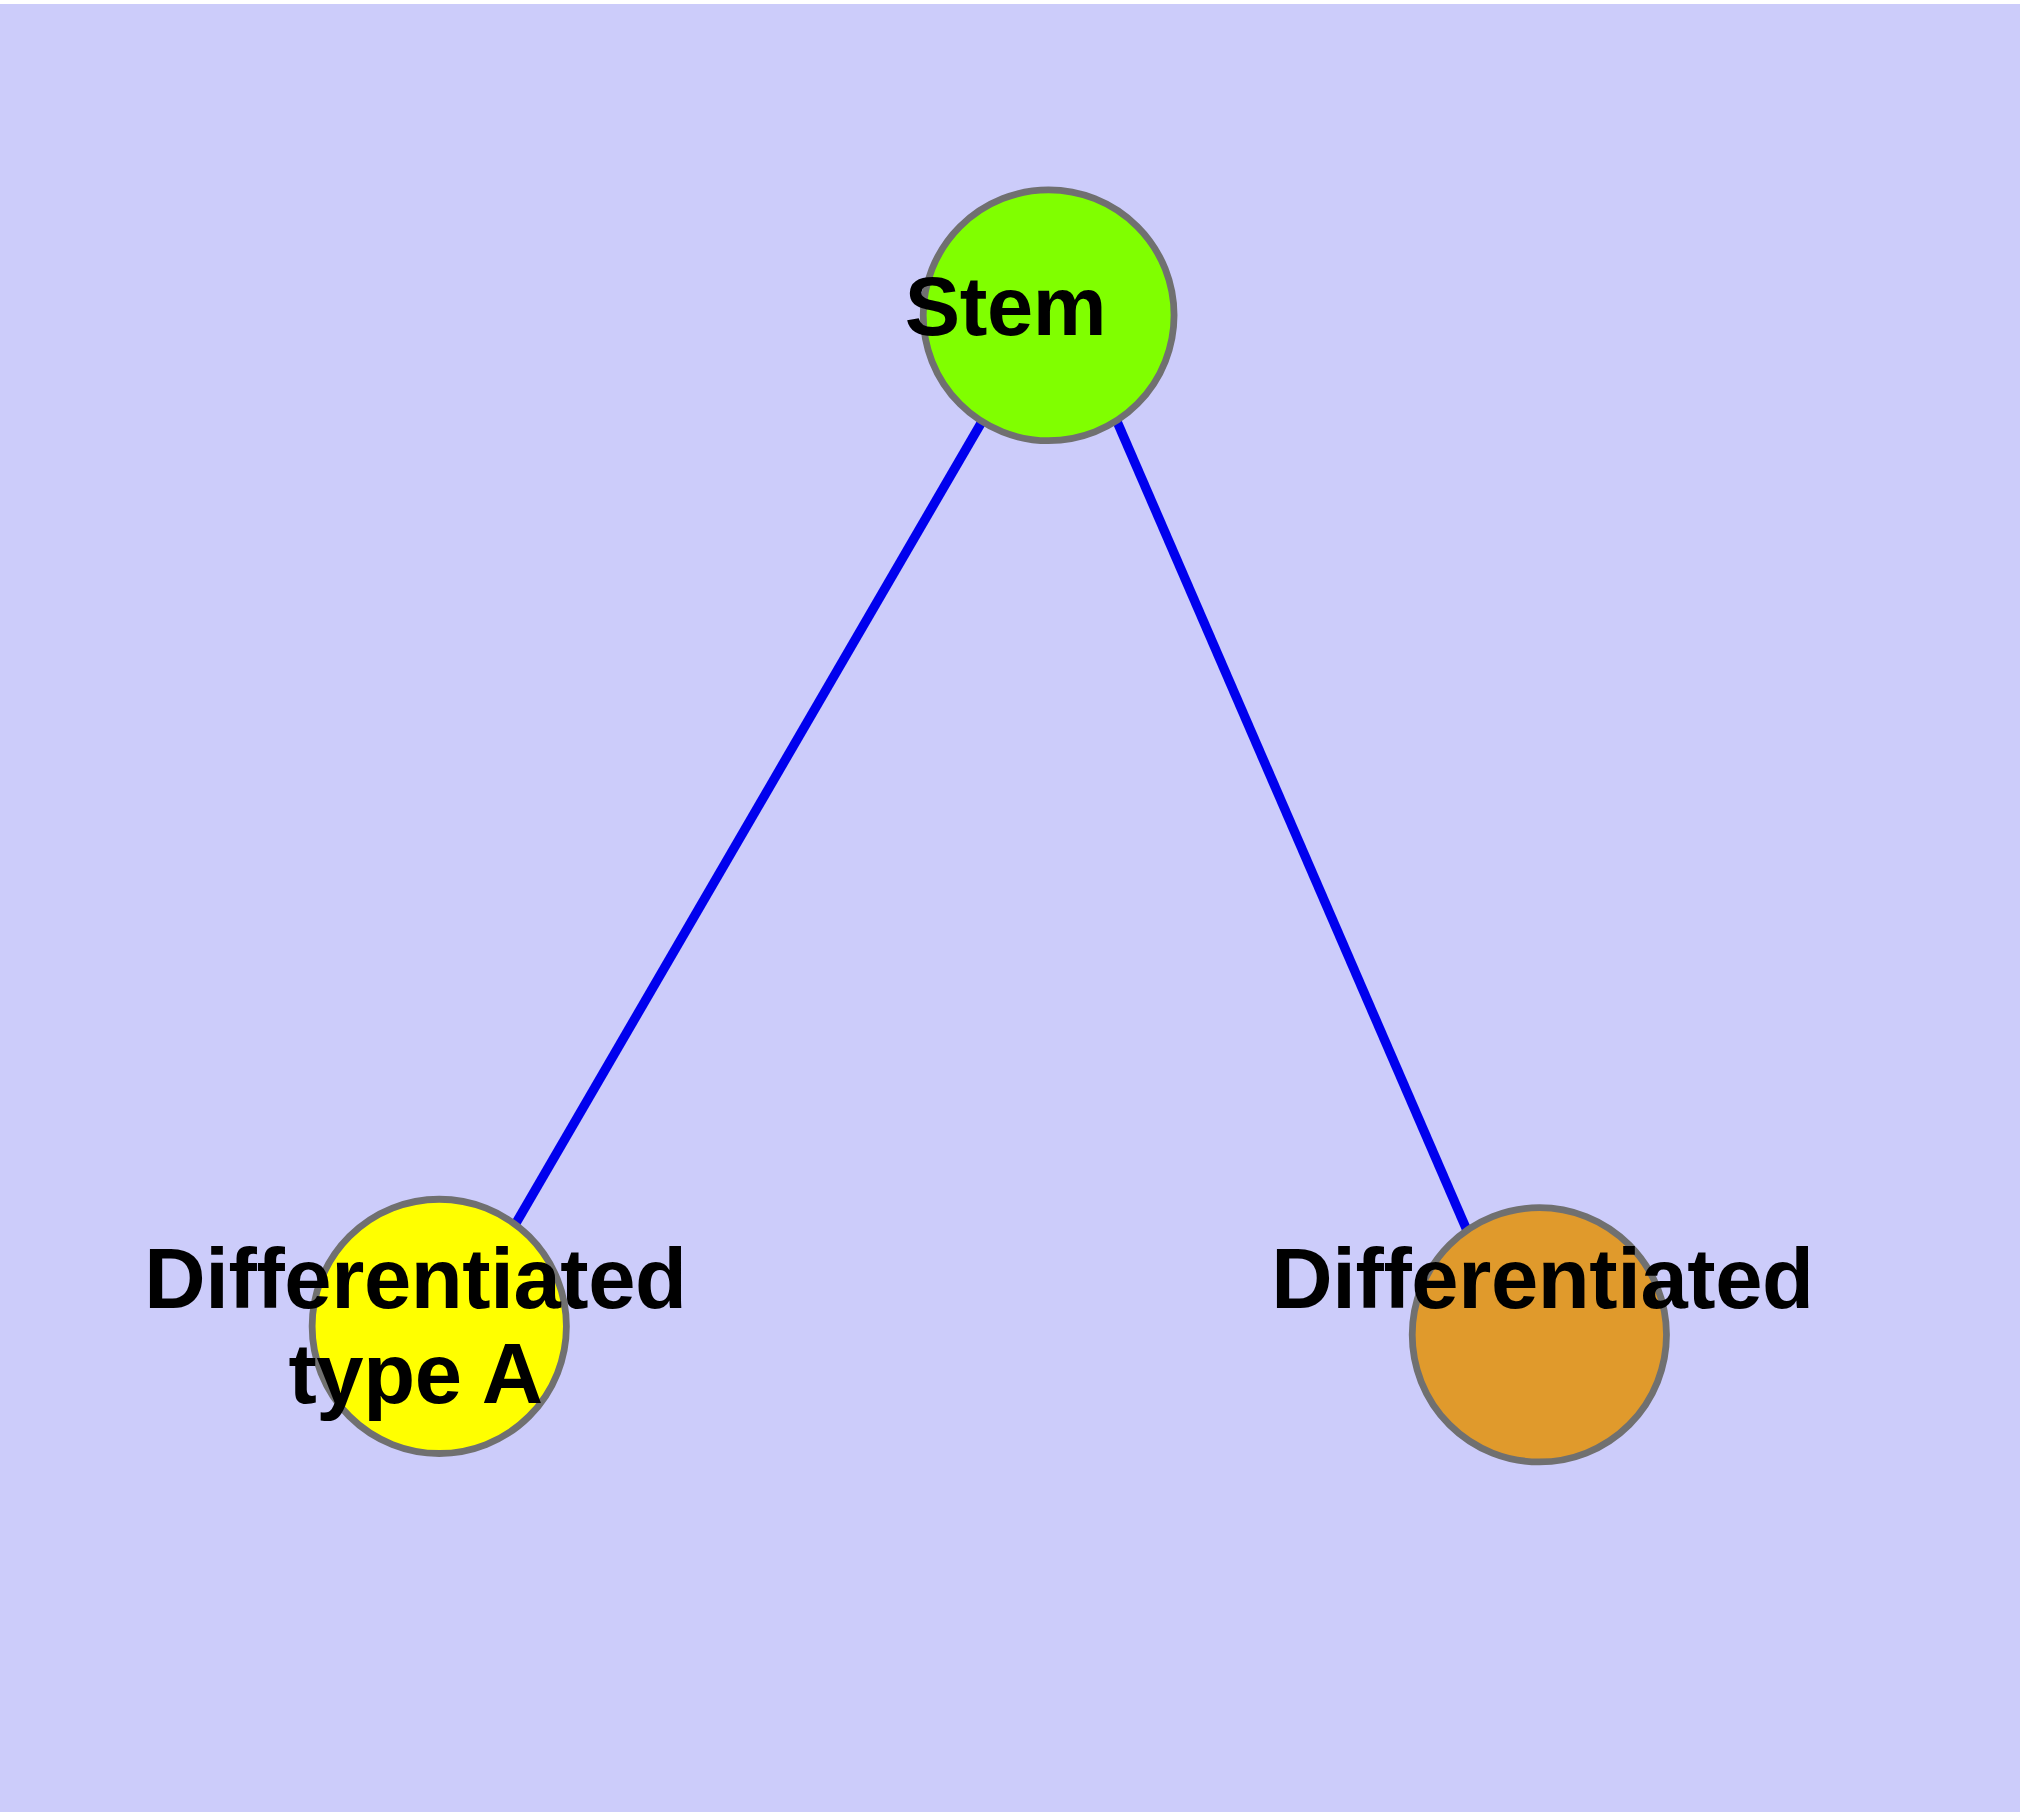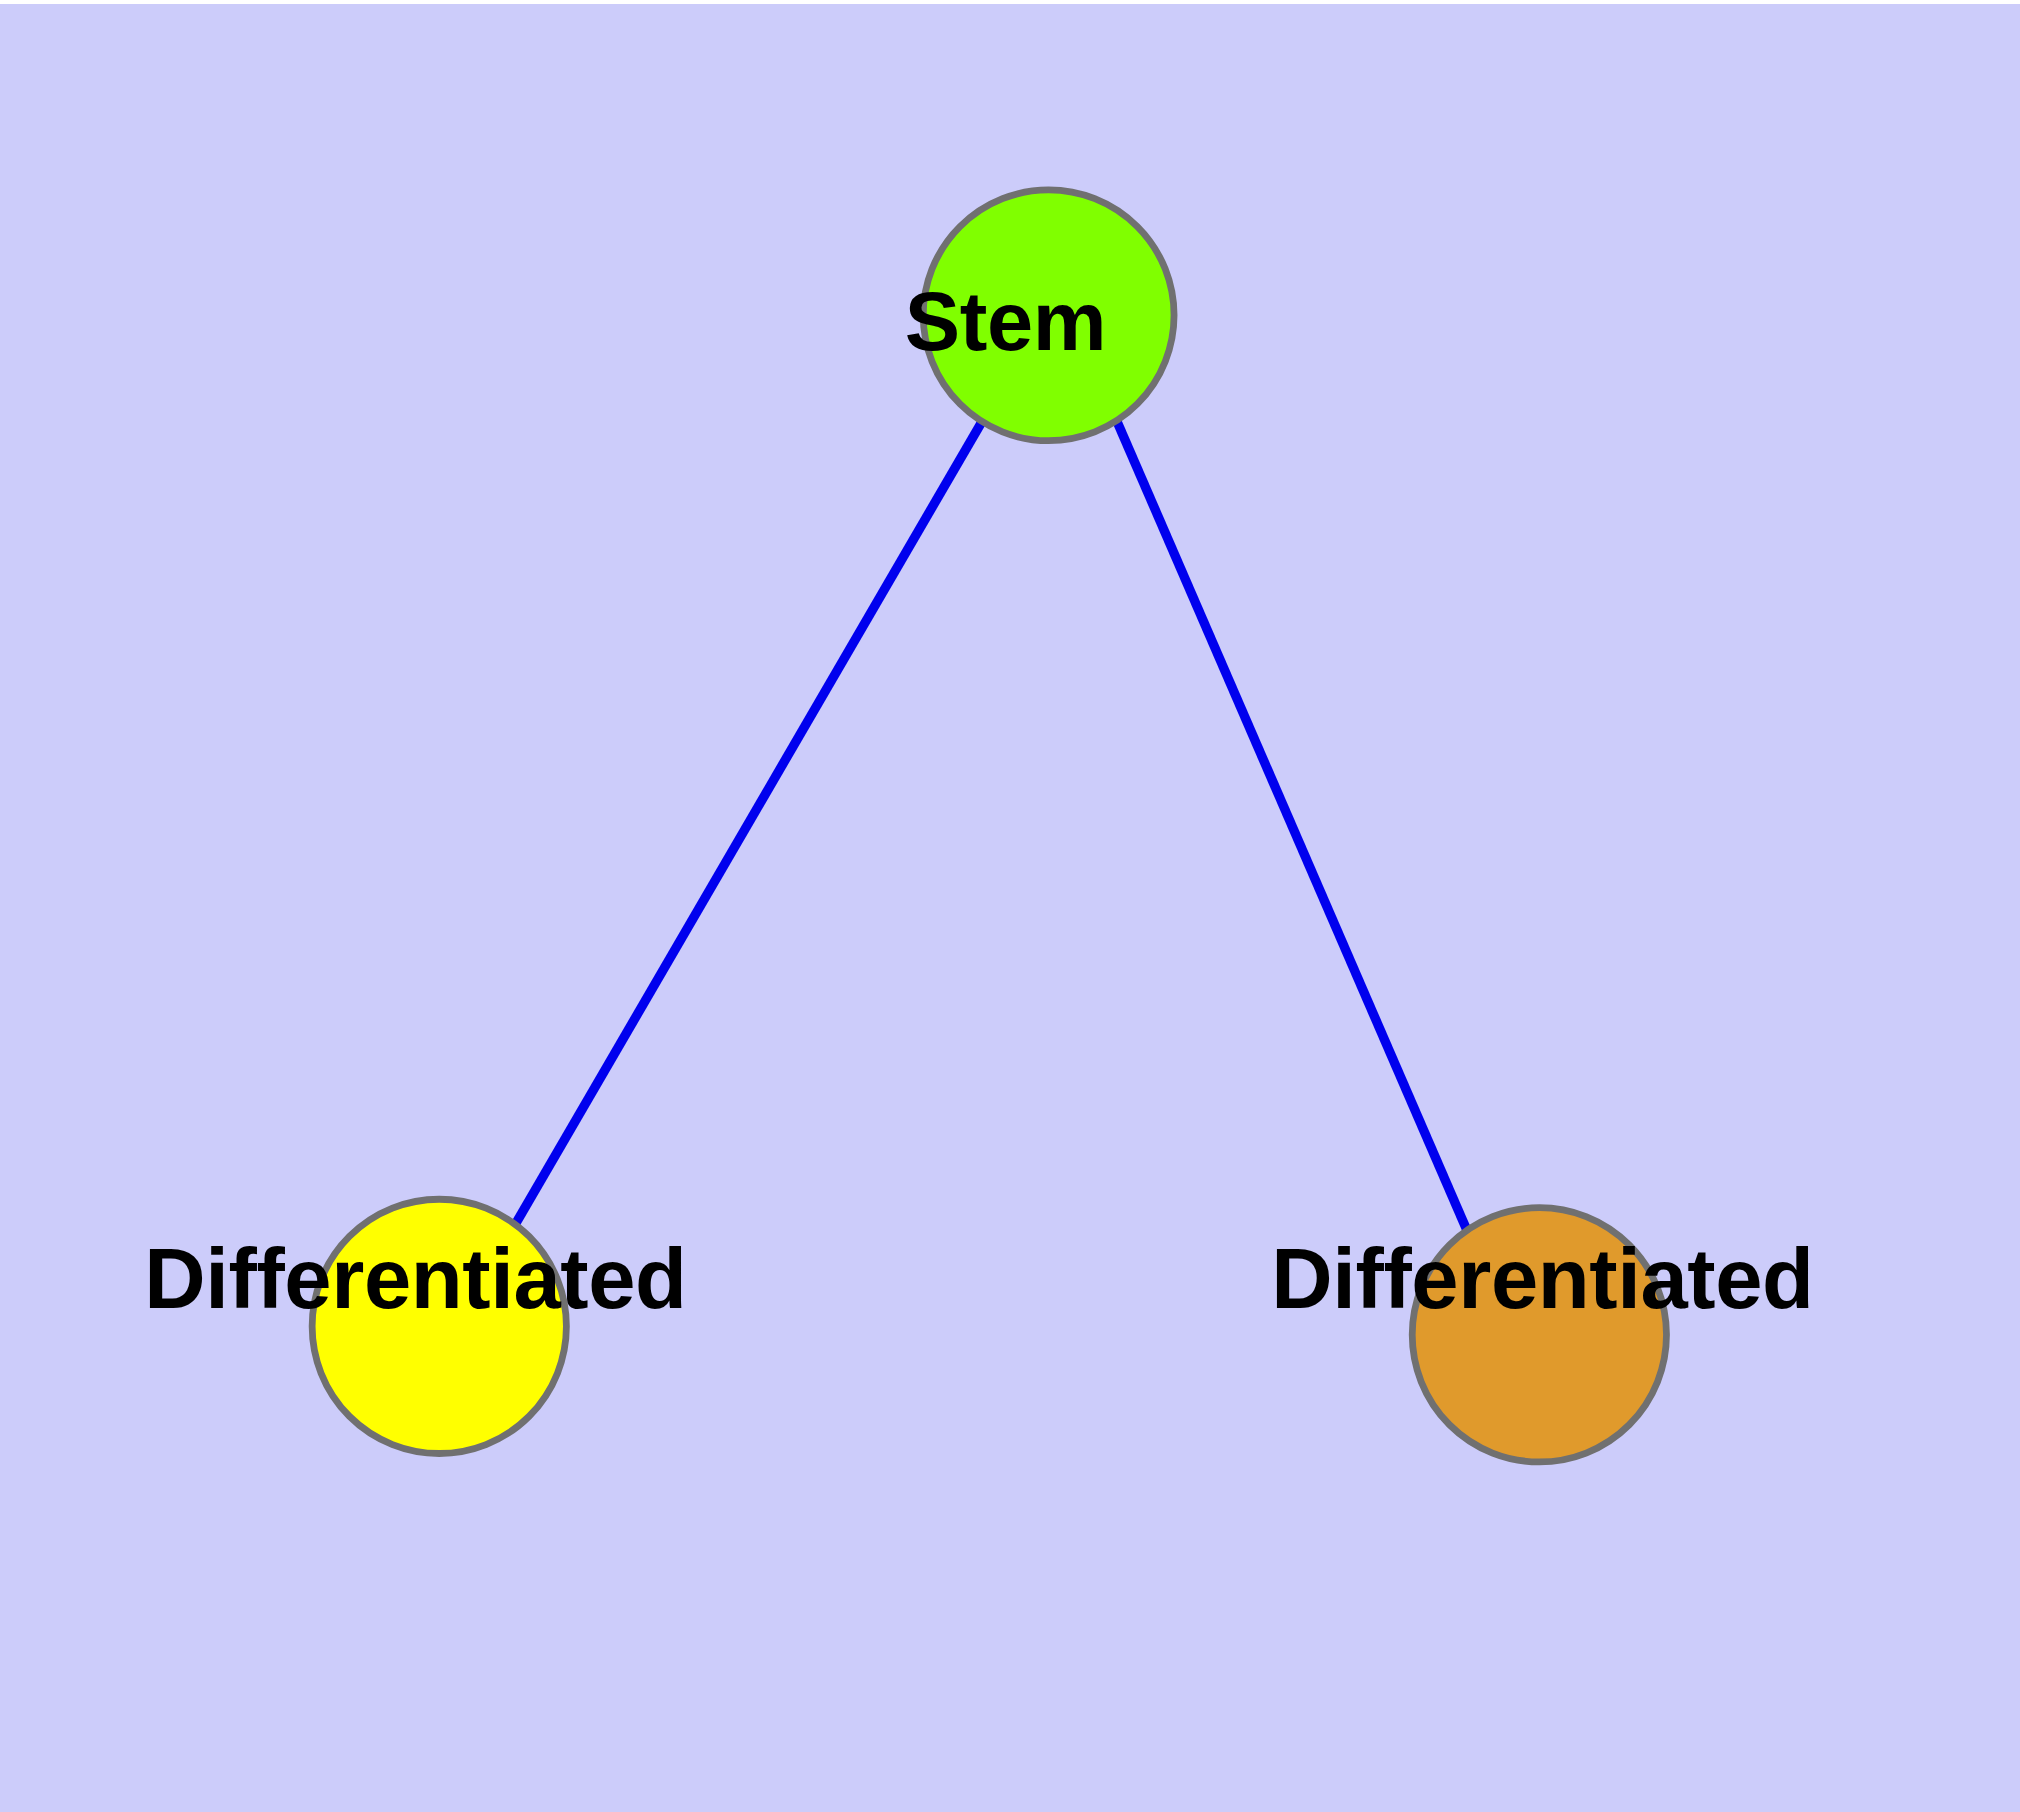--- a/index.html
+++ b/index.html
@@ -39,21 +39,20 @@
     text-align: center;
     line-height: 1.12;
     letter-spacing: -0.4px;
     pointer-events: none;
   }
   .lbl-stem {
     font-size: 83px;
     left: 0;
     top: 261px;
     width: 2021px;
-    margin-top: 15px;
   }
   .lbl-stem-inner {
     display: inline-block;
     transform: translateX(-5.1px);
   }
   .lbl-a {
     font-size: 85px;
     left: 0;
     top: 1231px;
     width: 831px;
@@ -79,18 +78,18 @@
     </g>
     <g>
       <circle cx="518" cy="1565" r="150" fill="#ffff00" stroke="#707070" stroke-width="8"></circle>
       <circle cx="1816" cy="1575" r="150" fill="#e09a2c" stroke="#707070" stroke-width="8"></circle>
       <circle cx="1237" cy="372" r="148" fill="#80ff00" stroke="#707070" stroke-width="8"></circle>
     </g>
   </svg>
 
   <div class="node-label lbl-stem"><span class="lbl-stem-inner">Stem</span></div>
 
-  <div class="node-label lbl-a"><span>Differentiated</span><br></div>
+  <div class="node-label lbl-a"><span>Differentiated</span><br><span>type A</span></div>
 
   <div class="node-label lbl-b"><span>Differentiated</span><br></div>
 
 </div>
 
 
 </body></html>

